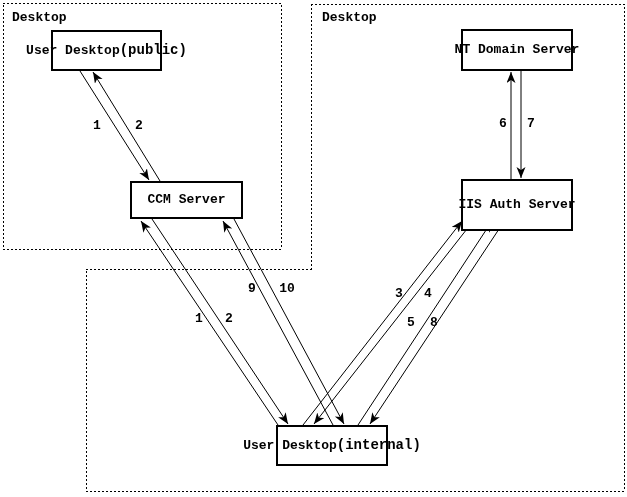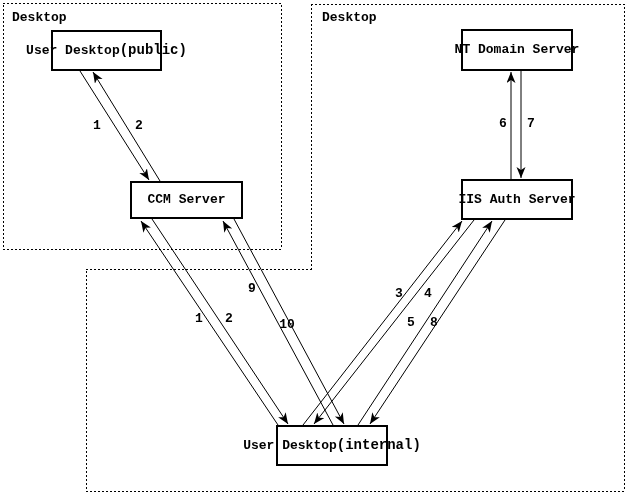--- a/index.html
+++ b/index.html
@@ -99,40 +99,40 @@
   </div>
 
   <div class="node" style="left:130px; top:181px; width:113px; height:38px;">
     <div class="title">CCM Server</div>
   </div>
 
   <div class="node" style="left:461px; top:29px; width:112px; height:42px;">
     <div class="title">NT Domain Server</div>
   </div>
 
-  <div class="node" style="left:461px; top:179px; width:112px; height:41px;">
+  <div class="node" style="left:461px; top:179px; width:112px; height:52px;">
     <div class="title">IIS Auth Server</div>
   </div>
 
   <div class="node" style="left:276px; top:425px; width:112px; height:41px;">
     <div class="title">User Desktop</div>
     <div class="subtitle">(internal)</div>
   </div>
 
   <div class="step" style="left:97px;  top:125px;">1</div>
   <div class="step" style="left:139px; top:125px;">2</div>
 
   <div class="step" style="left:503px; top:123px;">6</div>
   <div class="step" style="left:531px; top:123px;">7</div>
 
   <div class="step" style="left:199px; top:318px;">1</div>
   <div class="step" style="left:229px; top:318px;">2</div>
 
   <div class="step" style="left:252px; top:288px;">9</div>
-  <div class="step" style="left:287px; top:288px;margin-top:36px;">10</div>
+  <div class="step" style="left:287px; top:288px;">10</div>
 
   <div class="step" style="left:399px; top:293px;">3</div>
   <div class="step" style="left:428px; top:293px;">4</div>
 
   <div class="step" style="left:411px; top:322px;">5</div>
   <div class="step" style="left:434px; top:322px;">8</div>
 
 </div>
 
 </body></html>

